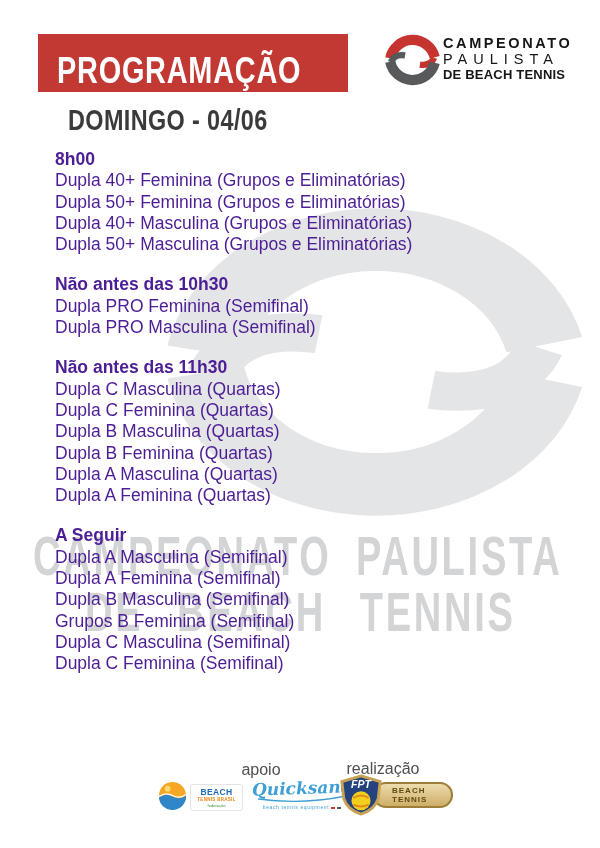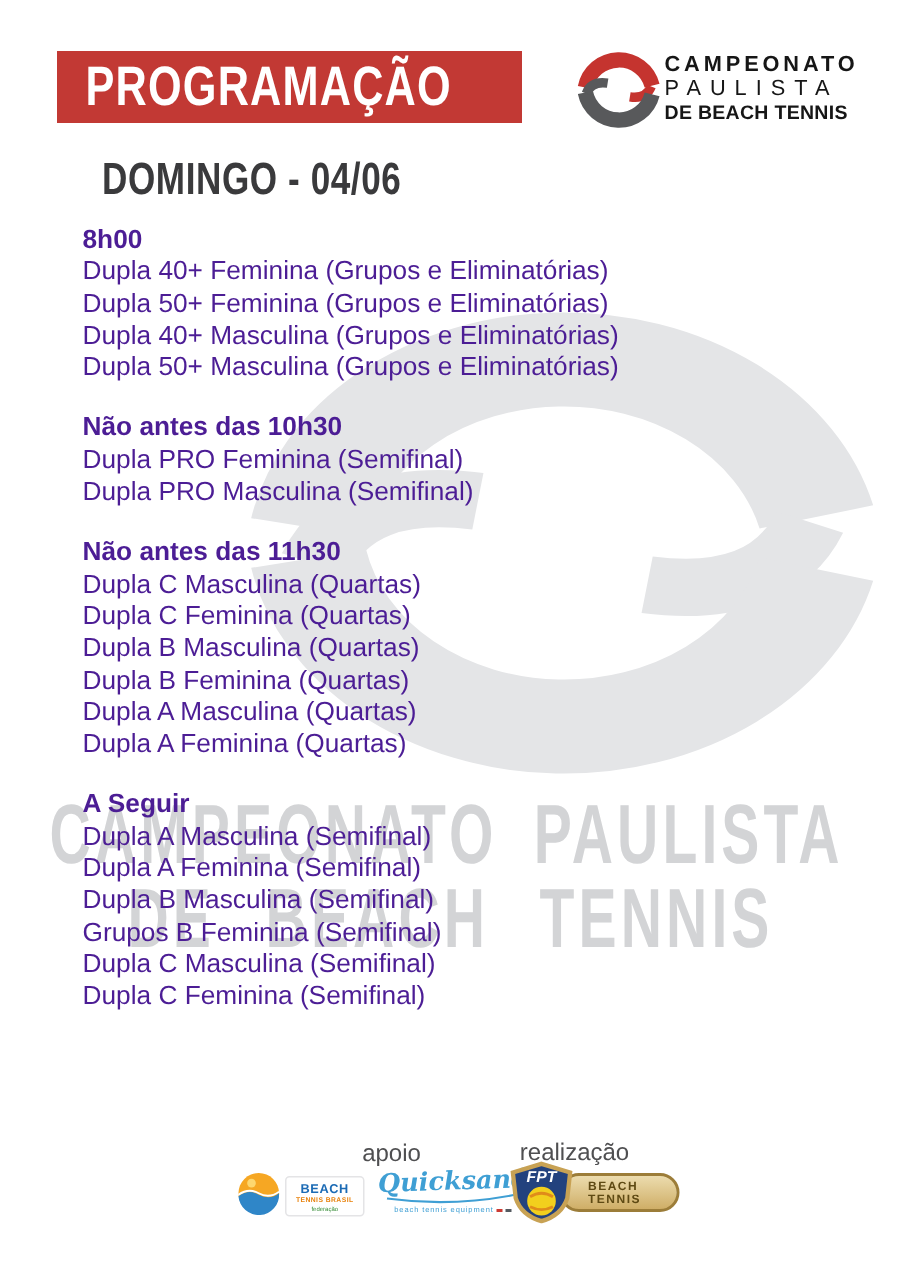--- a/index.html
+++ b/index.html
@@ -5,22 +5,22 @@
   * { margin:0; padding:0; box-sizing:border-box; }
   html,body { background:#ffffff; }
   body { font-family:"Liberation Sans", sans-serif; }
   .page {
     position:relative; width:600px; height:848px;
     background:#ffffff; overflow:hidden; margin:0 auto;
   }
 
   
   .banner {
-    position:absolute; left:38px; top:34px; width:310px; height:48px;
-    background:#c23934; display:flex; align-items:center;
+    position:absolute; left:38px; top:34px; width:310px; height:58px;
+    background:#c23934; display:flex; align-items:flex-end;
   }
   .banner-title {
     color:#ffffff; font-weight:bold; font-size:37px; letter-spacing:1px;
     transform:scaleX(0.78); transform-origin:left center; margin-left:19px;
     white-space:nowrap;
   }
   .logo-wrap { position:absolute; left:384px; top:31px; width:190px; height:60px; }
   .logo-circle { position:absolute; left:0; top:0; width:57px; height:58px; }
   .logo-text { position:absolute; left:59px; top:5px; width:131px; color:#161616; }
   .logo-line1 { font-weight:bold; font-size:14.5px; line-height:15.5px; letter-spacing:2.6px; white-space:nowrap; }

